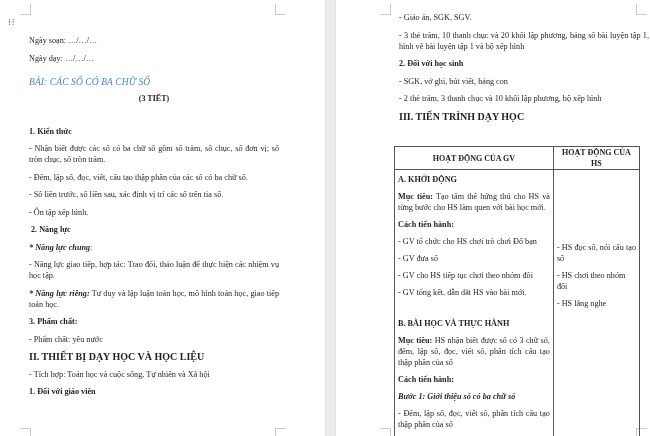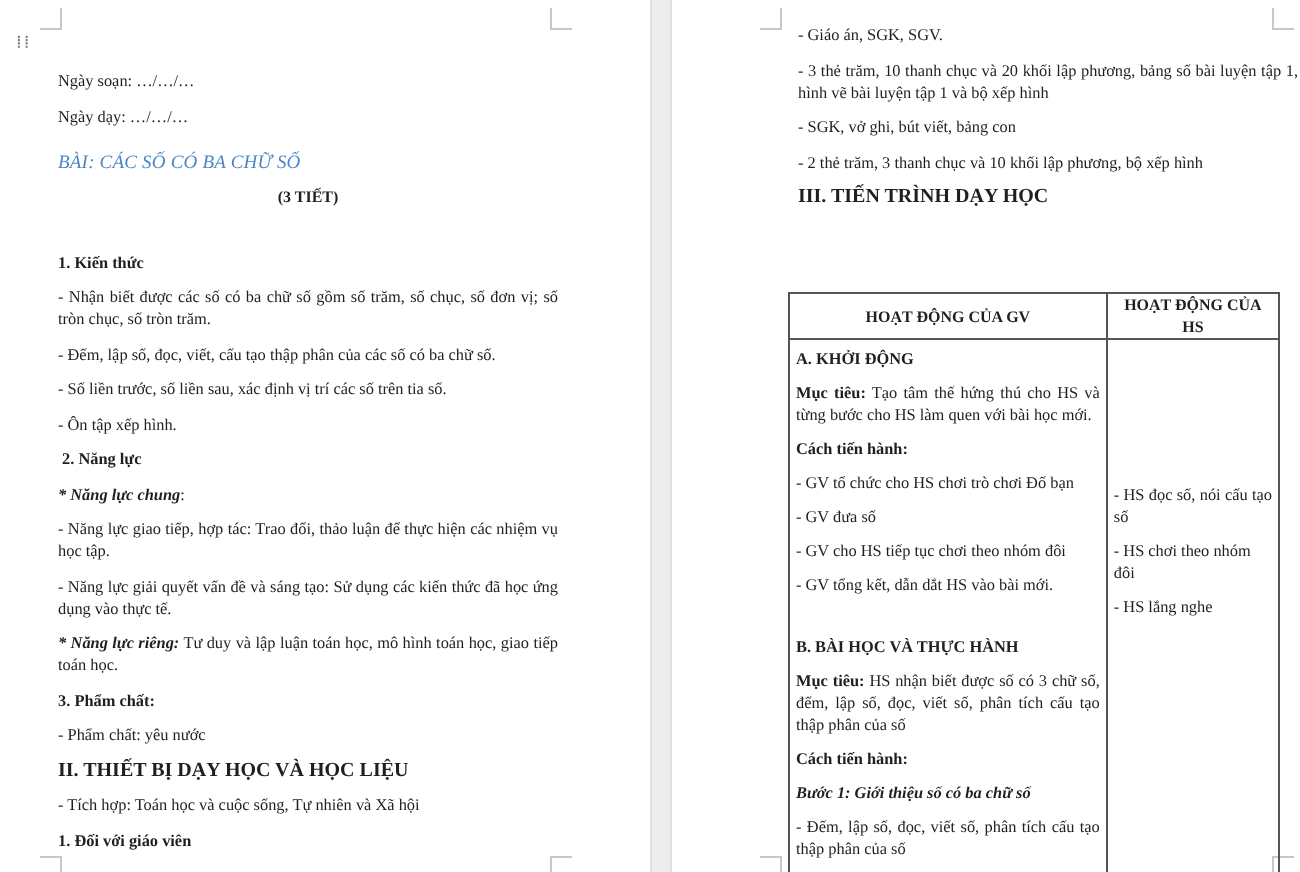--- a/index.html
+++ b/index.html
@@ -85,33 +85,33 @@
 
   <p class="ln b">1. Kiến thức</p>
   <p class="ln justify">- Nhận biết được các số có ba chữ số gồm số trăm, số chục, số đơn vị; số tròn chục, số tròn trăm.</p>
   <p class="ln">- Đếm, lập số, đọc, viết, cấu tạo thập phân của các số có ba chữ số.</p>
   <p class="ln">- Số liền trước, số liền sau, xác định vị trí các số trên tia số.</p>
   <p class="ln">- Ôn tập xếp hình.</p>
 
   <p class="ln b ind">2. Năng lực</p>
   <p class="ln"><span class="b i">* Năng lực chung</span><span>:</span></p>
   <p class="ln justify">- Năng lực giao tiếp, hợp tác: Trao đổi, thảo luận để thực hiện các nhiệm vụ học tập.</p>
-  <p class="ln justify">- Năng lực giải quyết vấn đề và sáng tạo: Sử dụng các kiến thức đã học ứng dụng vào thực tế.</p>
   <p class="ln justify"><span class="b i">* Năng lực riêng:</span><span> Tư duy và lập luận toán học, mô hình toán học, giao tiếp toán học.</span></p>
 
   <p class="ln b">3. Phẩm chất:</p>
   <p class="ln">- Phẩm chất: yêu nước</p>
   <p class="ln h1">II. THIẾT BỊ DẠY HỌC VÀ HỌC LIỆU</p>
   <p class="ln">- Tích hợp: Toán học và cuộc sống, Tự nhiên và Xã hội</p>
   <p class="ln b">1. Đối với giáo viên</p>
 </div>
 
 <div class="content right-content">
   <p class="ln">- Giáo án, SGK, SGV.</p>
   <p class="ln justify">- 3 thẻ trăm, 10 thanh chục và 20 khối lập phương, bảng số bài luyện tập 1, hình vẽ bài luyện tập 1 và bộ xếp hình</p>
+  <p class="ln b">2. Đối với học sinh</p>
   <p class="ln">- SGK, vở ghi, bút viết, bảng con</p>
   <p class="ln">- 2 thẻ trăm, 3 thanh chục và 10 khối lập phương, bộ xếp hình</p>
   <p class="ln h1">III. TIẾN TRÌNH DẠY HỌC</p>
 </div>
 
 <table class="plan">
   <tbody>
       <tr>
     <th class="col-gv">HOẠT ĐỘNG CỦA GV</th>
     <th class="col-hs">HOẠT ĐỘNG CỦA HS</th>

